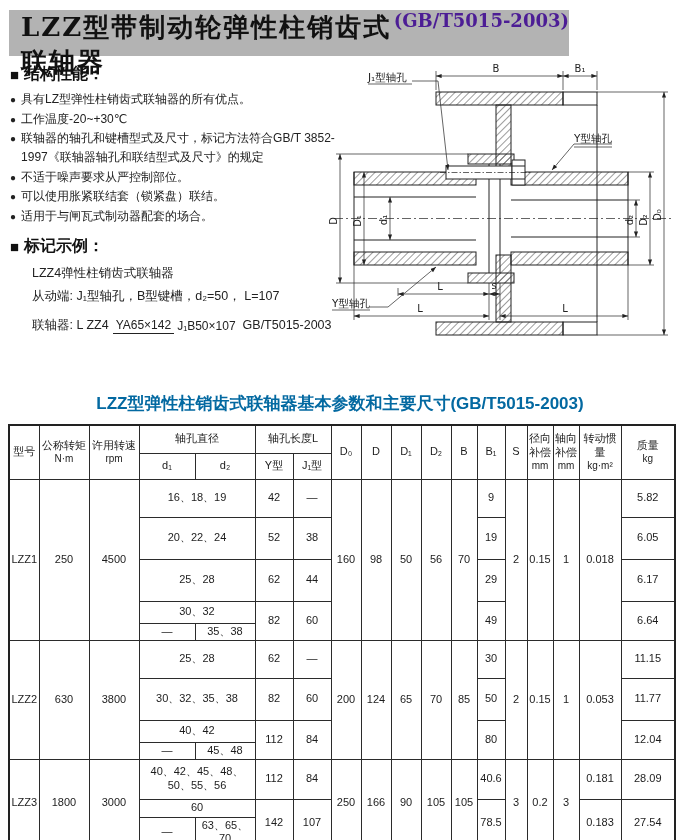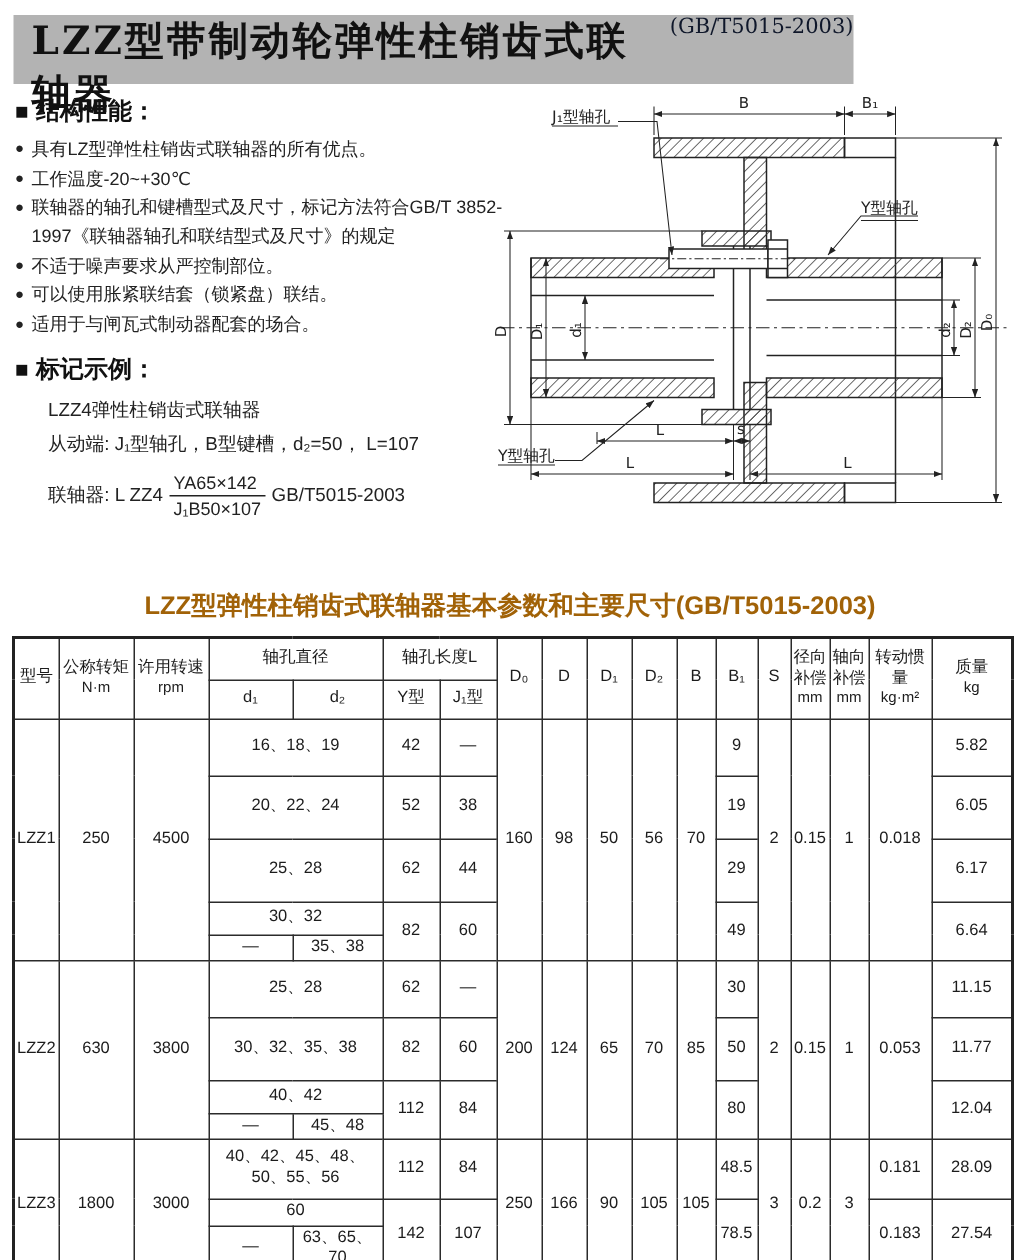--- a/index.html
+++ b/index.html
@@ -13,41 +13,41 @@
   .title-bar {
     position:absolute; left:9px; top:10px; width:560px; height:46px;
     background:#b3b3b3; display:flex; align-items:flex-start; padding-left:12px;
   }
   .title-main {
     font-family:"DejaVu Serif","Liberation Serif",serif;
     font-weight:bold; font-size:26px; letter-spacing:2px; color:#111;
   }
   .title-sub {
     font-family:"DejaVu Serif","Liberation Serif",serif;
-    font-weight:normal; font-size:14px; color:#0f172a; margin-left:1px; white-space:nowrap;
+    font-weight:bold; font-size:18px; color:#4c1d95; margin-left:1px; white-space:nowrap;
   }
   
   .section { position:absolute; left:10px; width:330px; }
   .sec-features { top:64px; }
   .sec-marking { top:236px; }
   .sec-heading { font-size:16px; font-weight:bold; color:#111; display:flex; align-items:center; gap:5px; margin-bottom:5px; }
   .sq { font-size:15px; line-height:1; }
   .feat-item { font-size:12px; line-height:1.62; display:flex; gap:5px; color:#222; }
   .feat-item .dot { font-size:10px; line-height:1.95; }
   .feat-item .txt { flex:1; }
   .mark-body { padding-left:22px; font-size:12.5px; line-height:1.85; color:#222; }
   .mark-line4 { display:flex; align-items:center; gap:4px; margin-top:6px; }
-  .fraction { display:inline-flex; flex-direction:column; font-size:12px; line-height:1.35; }
+  .fraction { display:inline-flex; flex-direction:row; align-items:center; font-size:12px; line-height:1.35; }
   .fraction .top { border-bottom:1px solid #222; padding:0 3px; }
   .fraction .bot { padding:0 3px; }
   
   .drawing { position:absolute; left:328px; top:56px; width:350px; height:318px; }
   
   .table-title { position:absolute; left:0; top:392px; width:680px; text-align:center;
-    font-size:17px; font-weight:bold; color:#a16207; }
+    font-size:17px; font-weight:bold; color:#0369a1; }
   table.params {
     position:absolute; left:8px; top:424px; width:664px;
     border-collapse:collapse; table-layout:fixed;
     font-size:11px; color:#1c1c1c;
   }
   table.params th, table.params td {
     border:1px solid #2b2b2b; text-align:center; vertical-align:middle;
     padding:1px 1px; line-height:1.25; font-weight:normal;
     overflow:hidden;
   }
@@ -359,21 +359,21 @@
         <td rowspan="3">1800</td>
         <td rowspan="3">3000</td>
         <td colspan="2">40、42、45、48、50、55、56</td>
         <td>112</td>
         <td>84</td>
         <td rowspan="3">250</td>
         <td rowspan="3">166</td>
         <td rowspan="3">90</td>
         <td rowspan="3">105</td>
         <td rowspan="3">105</td>
-        <td>48.5</td>
+        <td>40.6</td>
         <td rowspan="3">3</td>
         <td rowspan="3">0.2</td>
         <td rowspan="3">3</td>
         <td>0.181</td>
         <td>28.09</td>
       </tr>
       <tr style="height: 18px;">
         <td colspan="2">60</td>
         <td rowspan="2">142</td>
         <td rowspan="2">107</td>

